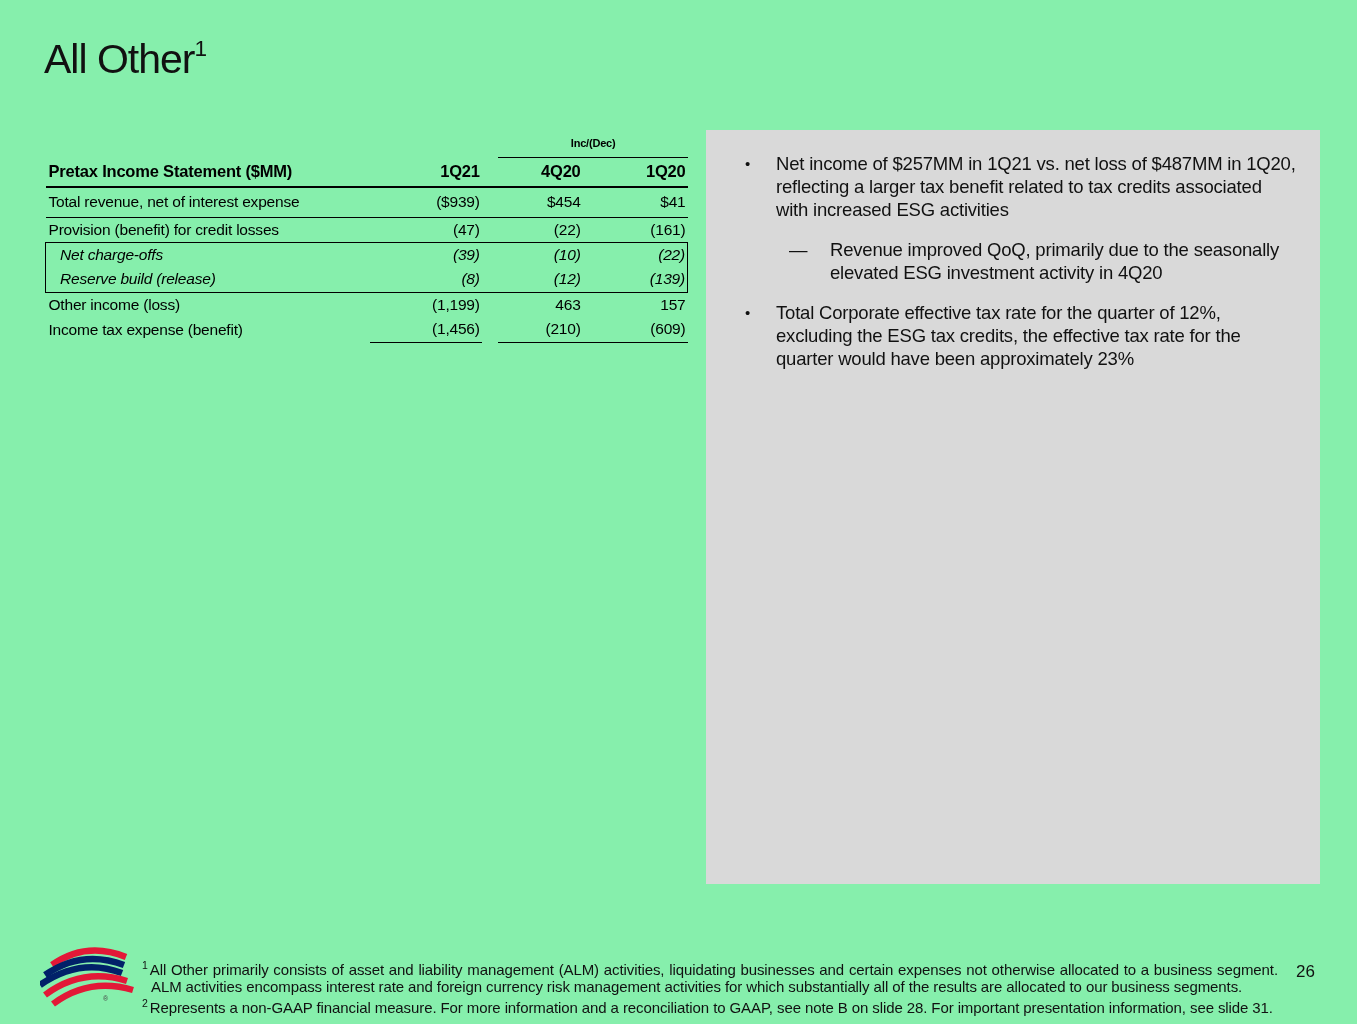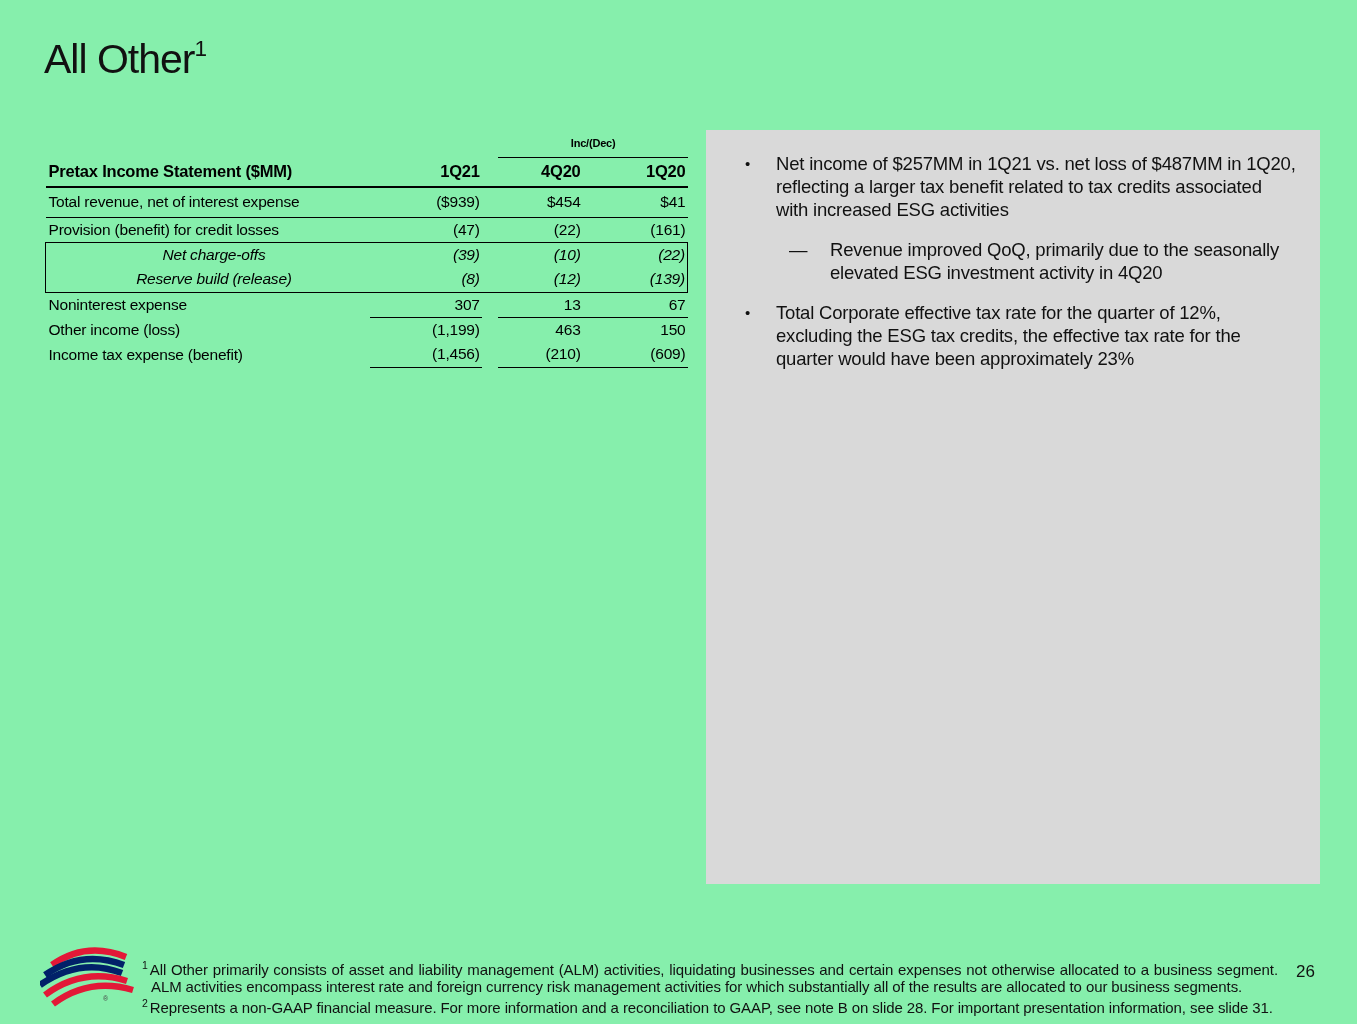--- a/index.html
+++ b/index.html
@@ -27,21 +27,21 @@
   th.incdec { text-align:center; font-weight:700; font-size:11px; border-bottom:1.5px solid #000; }
   tr.head-row th { font-weight:700; font-size:16.5px; border-bottom:2.5px solid #000; height:30px; }
   tr.head-row td.gap { border-bottom:2.5px solid #000; }
   tr.row-1 td { height:30px; }
   tr.full-line td { border-bottom:1.2px solid #000;margin-top:12px; }
   tr.boxrow td:first-child { border-left:1.3px solid #000; }
   tr.boxrow td:last-child { border-right:1.3px solid #000; }
   tr.box-first td { border-top:1.3px solid #000; }
   tr.box-last td { border-bottom:1.3px solid #000; }
   tr.italic td { font-style:italic; }
-  td.indent { padding-left:14px;text-align:center; }
+  td.indent { padding-left:14px; }
   td.ul { border-bottom:1.4px solid #000; }
   td.dul { border-bottom:4px double #000; }
   tr.highlight td { background:var(--highlight-row,#cfeaf4); }
   td sup { font-size:62%; position:relative; top:-1px; font-style:italic; }
 
   
   .panel {
     position:absolute; left:706px; top:130px; width:614px; height:754px;
     background:var(--panel-bg,#d9d9d9);
     padding:22px 22px 0 39px;
@@ -121,32 +121,25 @@
           <td class="num">(22)</td>
         </tr>
         <tr class="boxrow box-last italic">
           <td class="lbl indent">Reserve build (release)</td>
           <td class="num">(8)</td>
           <td class="gap"></td>
           <td class="num">(12)</td>
           <td class="num">(139)</td>
         </tr>
         <tr>
-          <td class="lbl">Noninterest expense</td>
-          <td class="num ul">307</td>
-          <td class="gap"></td>
-          <td class="num ul">13</td>
-          <td class="num ul">67</td>
-        </tr>
-        <tr>
           <td class="lbl">Other income (loss)</td>
           <td class="num">(1,199)</td>
           <td class="gap"></td>
           <td class="num">463</td>
-          <td class="num">150</td>
+          <td class="num">157</td>
         </tr>
         <tr>
           <td class="lbl">Income tax expense (benefit)</td>
           <td class="num ul">(1,456)</td>
           <td class="gap"></td>
           <td class="num ul">(210)</td>
           <td class="num ul">(609)</td>
         </tr>
       </tbody>
     </table>

